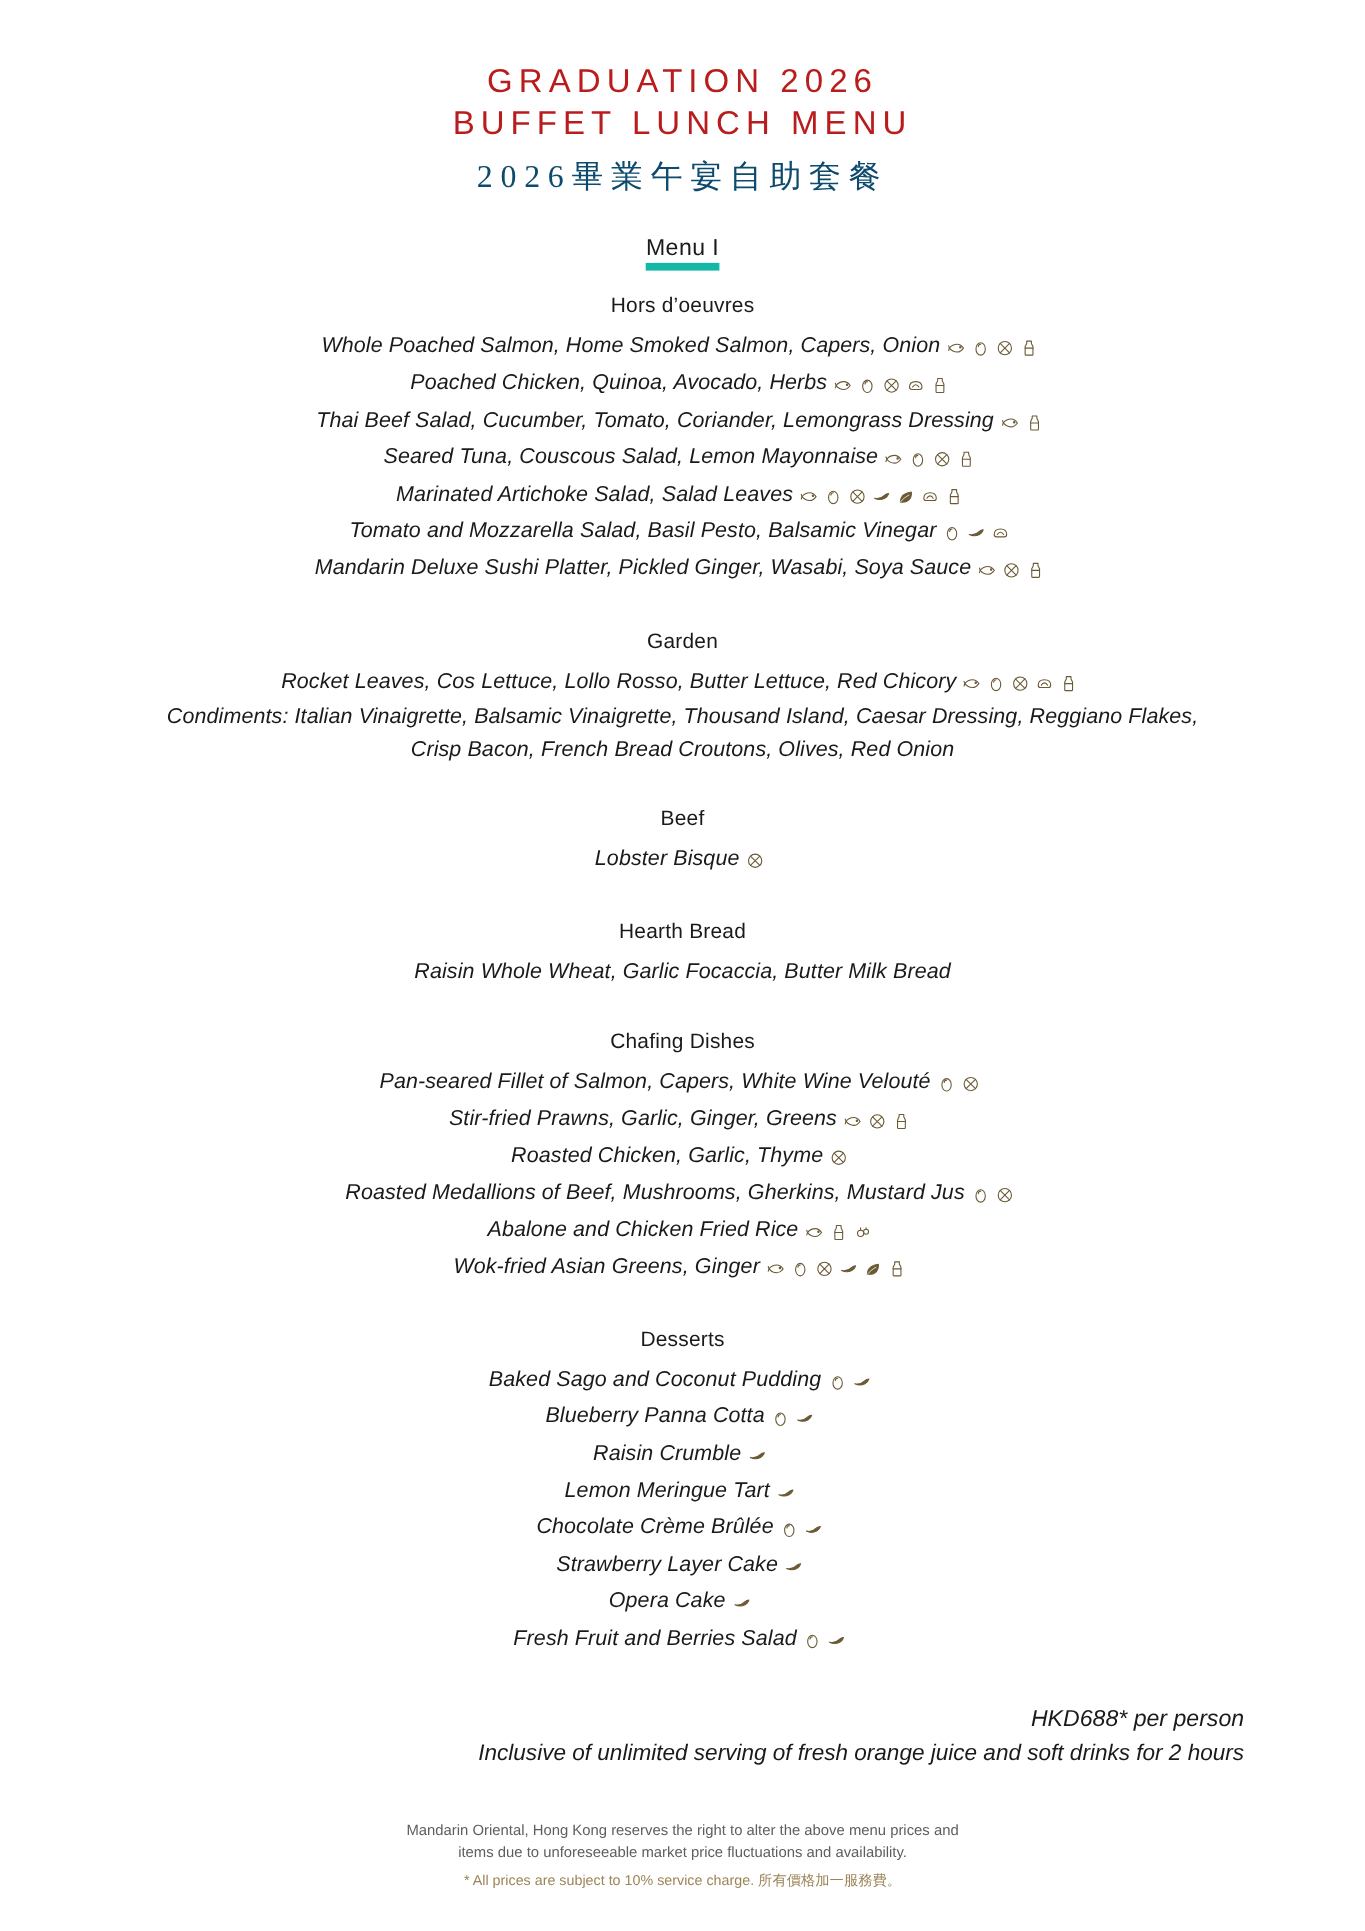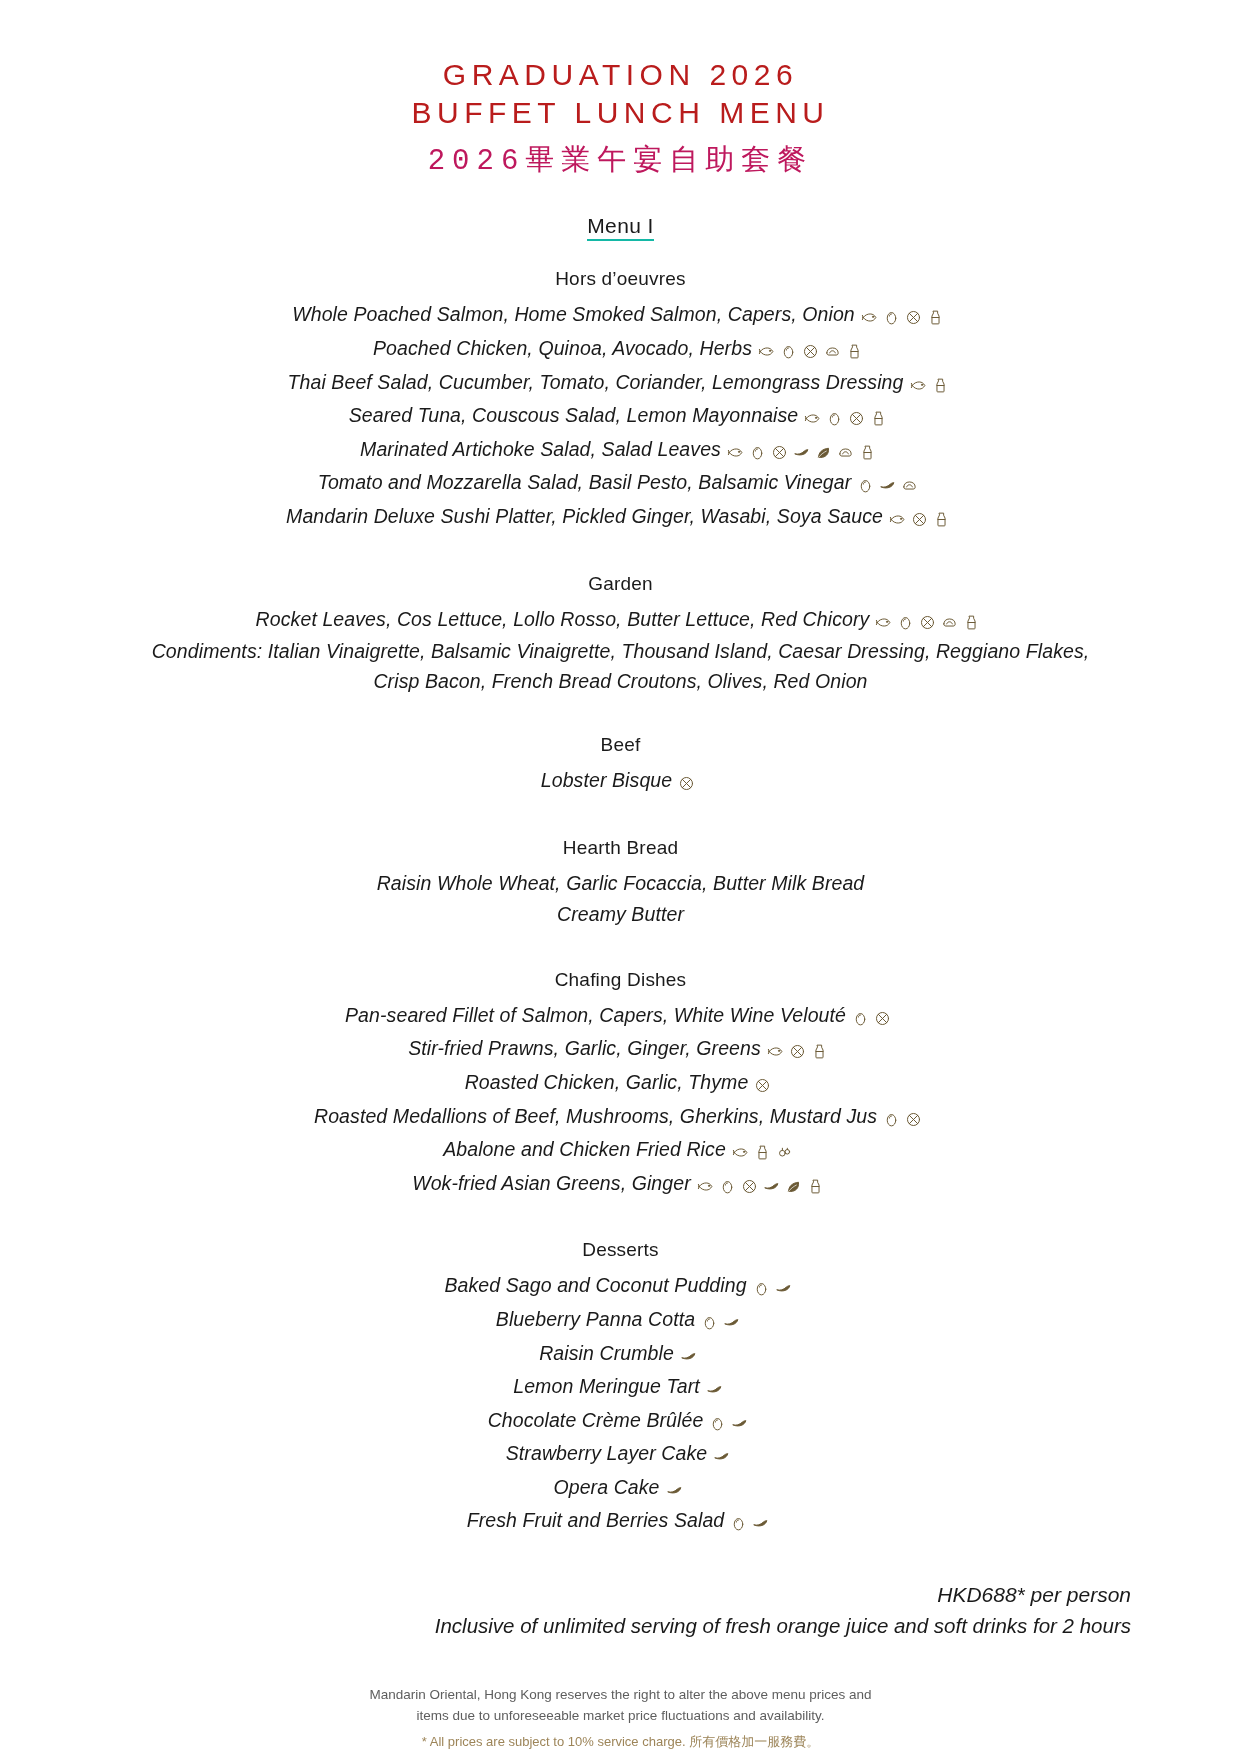--- a/index.html
+++ b/index.html
@@ -29,37 +29,37 @@
   }
   .title-line {
     font-family: "Liberation Sans", sans-serif;
     color: #b91c1c;
     font-size: 30px;
     letter-spacing: 5.5px;
     font-weight: 400;
     line-height: 1.28;
   }
   .title-cn {
-    color: #be185d;
+    color: #0c4a6e;
     font-size: 29px;
     letter-spacing: 7px;
     margin-top: 10px;
     line-height: 1.3;
-    font-family: Liberation Mono, monospace;
+    font-family: Liberation Serif, serif;
   }
 
   
   .menu-label {
     text-align: center;
     font-size: 21px;
     margin-top: 34px;
     letter-spacing: 0.4px;
   }
   .menu-label span {
-    border-bottom: 2px solid #14b8a6;
+    border-bottom: 7px solid #14b8a6;
     padding-bottom: 2px;
   }
 
   
   .section {
     margin-top: 30px;
     text-align: center;
   }
   .section + .section { margin-top: 38px; }
   .section-title {
@@ -262,21 +262,20 @@
           <div class="item"><span>Lobster Bisque</span><span class="icons"><span class="ic"><svg width="17" height="17" viewBox="0 0 24 24" fill="none" stroke="#6b5a36" stroke-width="1.4" stroke-linecap="round" stroke-linejoin="round">
                   <circle cx="12" cy="12" r="8.5"></circle>
                   <path d="M6 6l12 12M18 6L6 18"></path>
                 </svg></span></span></div>
         </div>
       </div>
       <div class="section">
         <div class="section-title">Hearth Bread</div>
         <div class="items">
           <div class="item"><span>Raisin Whole Wheat, Garlic Focaccia, Butter Milk Bread</span></div>
-          <div class="item"><span>Creamy Butter</span></div>
         </div>
       </div>
       <div class="section">
         <div class="section-title">Chafing Dishes</div>
         <div class="items">
           <div class="item"><span>Pan-seared Fillet of Salmon, Capers, White Wine Velouté</span><span class="icons"><span class="ic"><svg width="17" height="17" viewBox="0 0 24 24" fill="none" stroke="#6b5a36" stroke-width="1.4" stroke-linecap="round" stroke-linejoin="round">
                   <ellipse cx="12" cy="13" rx="6" ry="8"></ellipse>
                   <path d="M9 10c0-2 1.5-3 3-3"></path>
                 </svg></span><span class="ic"><svg width="17" height="17" viewBox="0 0 24 24" fill="none" stroke="#6b5a36" stroke-width="1.4" stroke-linecap="round" stroke-linejoin="round">
                   <circle cx="12" cy="12" r="8.5"></circle>

